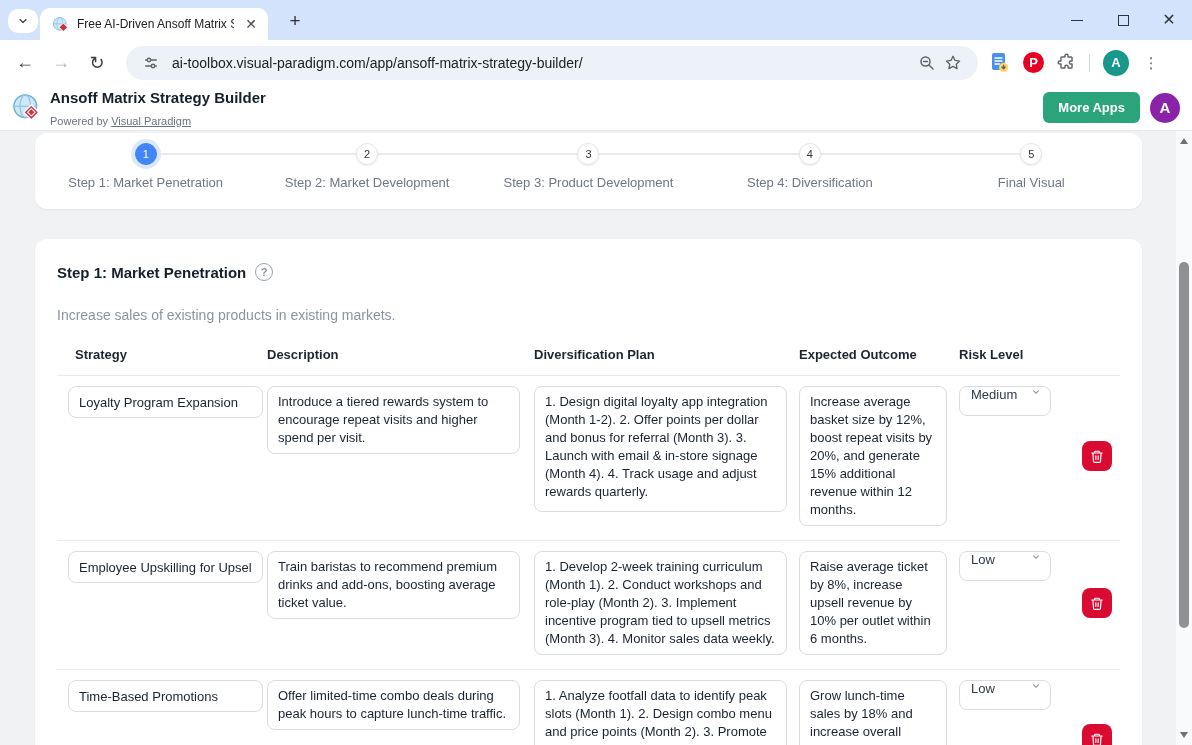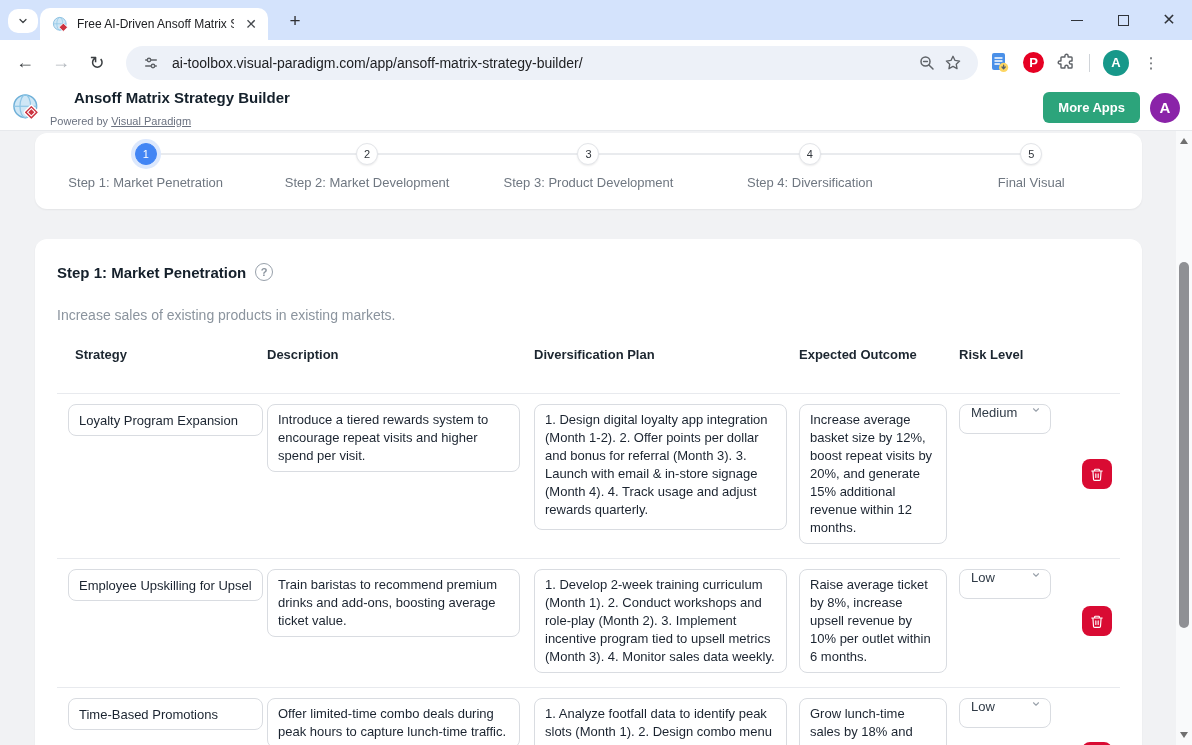--- a/index.html
+++ b/index.html
@@ -36,21 +36,21 @@
   .pin-badge { width:21px; height:21px; border-radius:50%; background:#e60023; color:#fff; font-weight:700;
     font-size:13px; display:flex; align-items:center; justify-content:center; }
   .tb-divider { width:1px; height:18px; background:#d0d4d9; }
   .browser-avatar { width:26px; height:26px; border-radius:50%; background:#17988a; color:#fff; font-size:13px;
     font-weight:700; display:flex; align-items:center; justify-content:center; }
   .kebab { color:#5f6368; font-size:15px; letter-spacing:0; width:18px; text-align:center; }
 
   
   .app-header { height:46px; background:#fff; border-bottom:1px solid #e7e9ec; display:flex; align-items:center; padding:0 12px; }
   .app-title-block { margin-left:9px; }
-  .app-title { font-size:15px; font-weight:700; color:#14202b; line-height:1.2;margin-left:24px; }
+  .app-title { font-size:15px; font-weight:700; color:#14202b; line-height:1.2; }
   .app-subtitle { font-size:11px; color:#6b7280; margin-top:8px; }
   .app-subtitle a { color:#6b7280; text-decoration:underline; }
   .header-right { margin-left:auto; display:flex; align-items:center; gap:10px; }
   .more-apps-btn { background:#2ca47b; color:#fff; border:none; font-weight:700; font-size:13px;
     padding:8px 15px; border-radius:6px; font-family:inherit; }
   .app-avatar { width:30px; height:30px; border-radius:50%; background:#8a23a8; color:#fff; font-weight:700;
     font-size:15px; display:flex; align-items:center; justify-content:center; }
 
   
   .page { position:absolute; top:131px; left:0; width:1192px; height:614px; background:#f1f2f4; overflow:hidden; }
@@ -65,21 +65,21 @@
   .step-label { margin-top:10px; font-size:13px; color:#6f7781; }
 
   .main-card { margin:30px 50px 0 35px; width:1107px; height:600px; padding:24px 22px; }
   .section-title-row { display:flex; align-items:center; gap:9px; }
   .section-title { font-size:15px; font-weight:700; color:#15202b; }
   .help-icon { width:18px; height:18px; border-radius:50%; border:1.5px solid #98a1ab; color:#8b949e;
     font-size:11px; display:flex; align-items:center; justify-content:center; font-weight:700; }
   .section-subtitle { margin-top:26px; font-size:14px; color:#8b949e; }
 
   .grid-cols { display:grid; grid-template-columns:210px 267px 265px 160px 115px 1fr; }
-  .thead { margin-top:24px; padding-bottom:31px; border-bottom:1px solid #e8eaee; font-size:13px; font-weight:700; color:#1c2630; }
+  .thead { margin-top:24px; padding-bottom:13px; border-bottom:1px solid #e8eaee; font-size:13px; font-weight:700; color:#1c2630; }
   .thead .th-strategy { padding-left:18px; }
   .trow { padding:10px 0 14px; border-bottom:1px solid #e8eaee; }
   .trow.last { border-bottom:none; }
 
   .box { border:1px solid #d9dce1; border-radius:8px; background:#fff; font-size:13px; line-height:1.38;
     color:#1b2430; padding:6px 10px; font-family:inherit; resize:none; overflow:hidden; display:block; }
   .strategy-input { margin-left:11px; width:195px; height:32px; }
   .ta-desc { width:253px; }
   .ta-impl { width:253px; }
   .ta-outcome { width:148px; }

